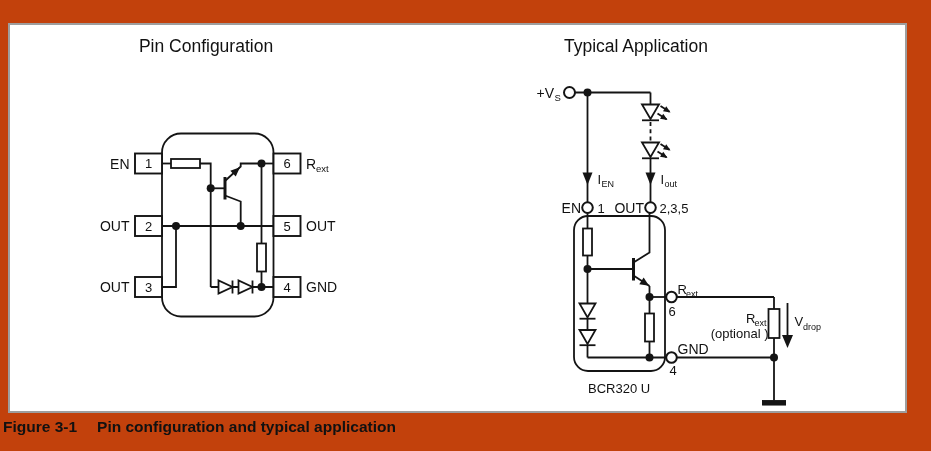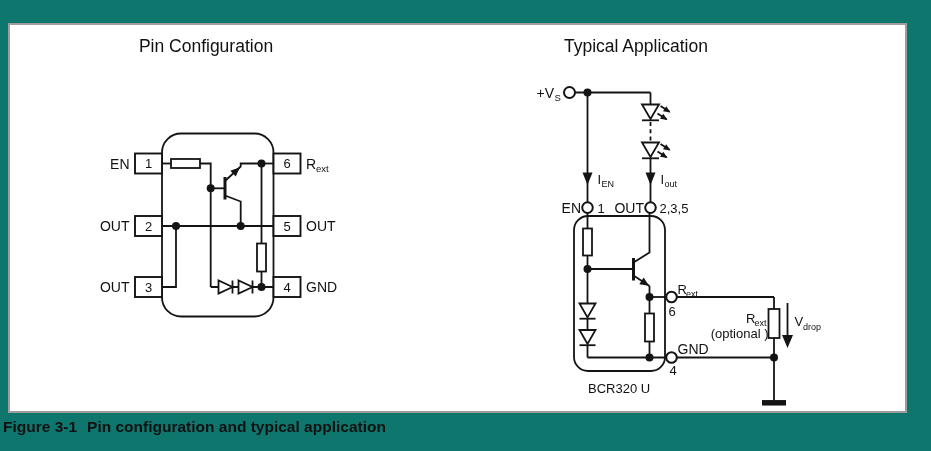--- a/index.html
+++ b/index.html
@@ -1,24 +1,24 @@
 <!DOCTYPE html>
 <html><head>
 <meta charset="utf-8">
 <style>
   html,body{margin:0;padding:0;background:#fff;}
-  .stage{position:relative;width:931px;height:451px;background:#0f766e;overflow:hidden;
+  .stage{position:relative;width:931px;height:451px;background:#c2410c;overflow:hidden;
          font-family:"Liberation Sans",sans-serif;}
   .figure-box{position:absolute;left:8px;top:23px;width:899px;height:390px;
               border:2px solid #9e9e9e;background:#fff;box-sizing:border-box;}
   .diagram-svg{position:absolute;left:0;top:0;}
   .diagram-svg text{font-family:"Liberation Sans",sans-serif;fill:#111;}
   .caption{position:absolute;left:3px;top:418px;font-size:15.5px;font-weight:bold;color:#111;
            white-space:nowrap;}
-  .caption .cap-text{margin-left:10px;}
+  .caption .cap-text{margin-left:20px;}
   .wire{stroke:#141414;stroke-width:1.8;fill:none;}
   .comp{stroke:#141414;stroke-width:1.8;fill:#fff;}
   .solid{fill:#141414;stroke:none;}
   .bar{stroke:#141414;stroke-width:3;fill:none;}
   .term{stroke:#141414;stroke-width:2;fill:#fff;}
   .pinbox{stroke:#141414;stroke-width:1.9;fill:#fff;}
 </style>
 </head>
 <body>
 

